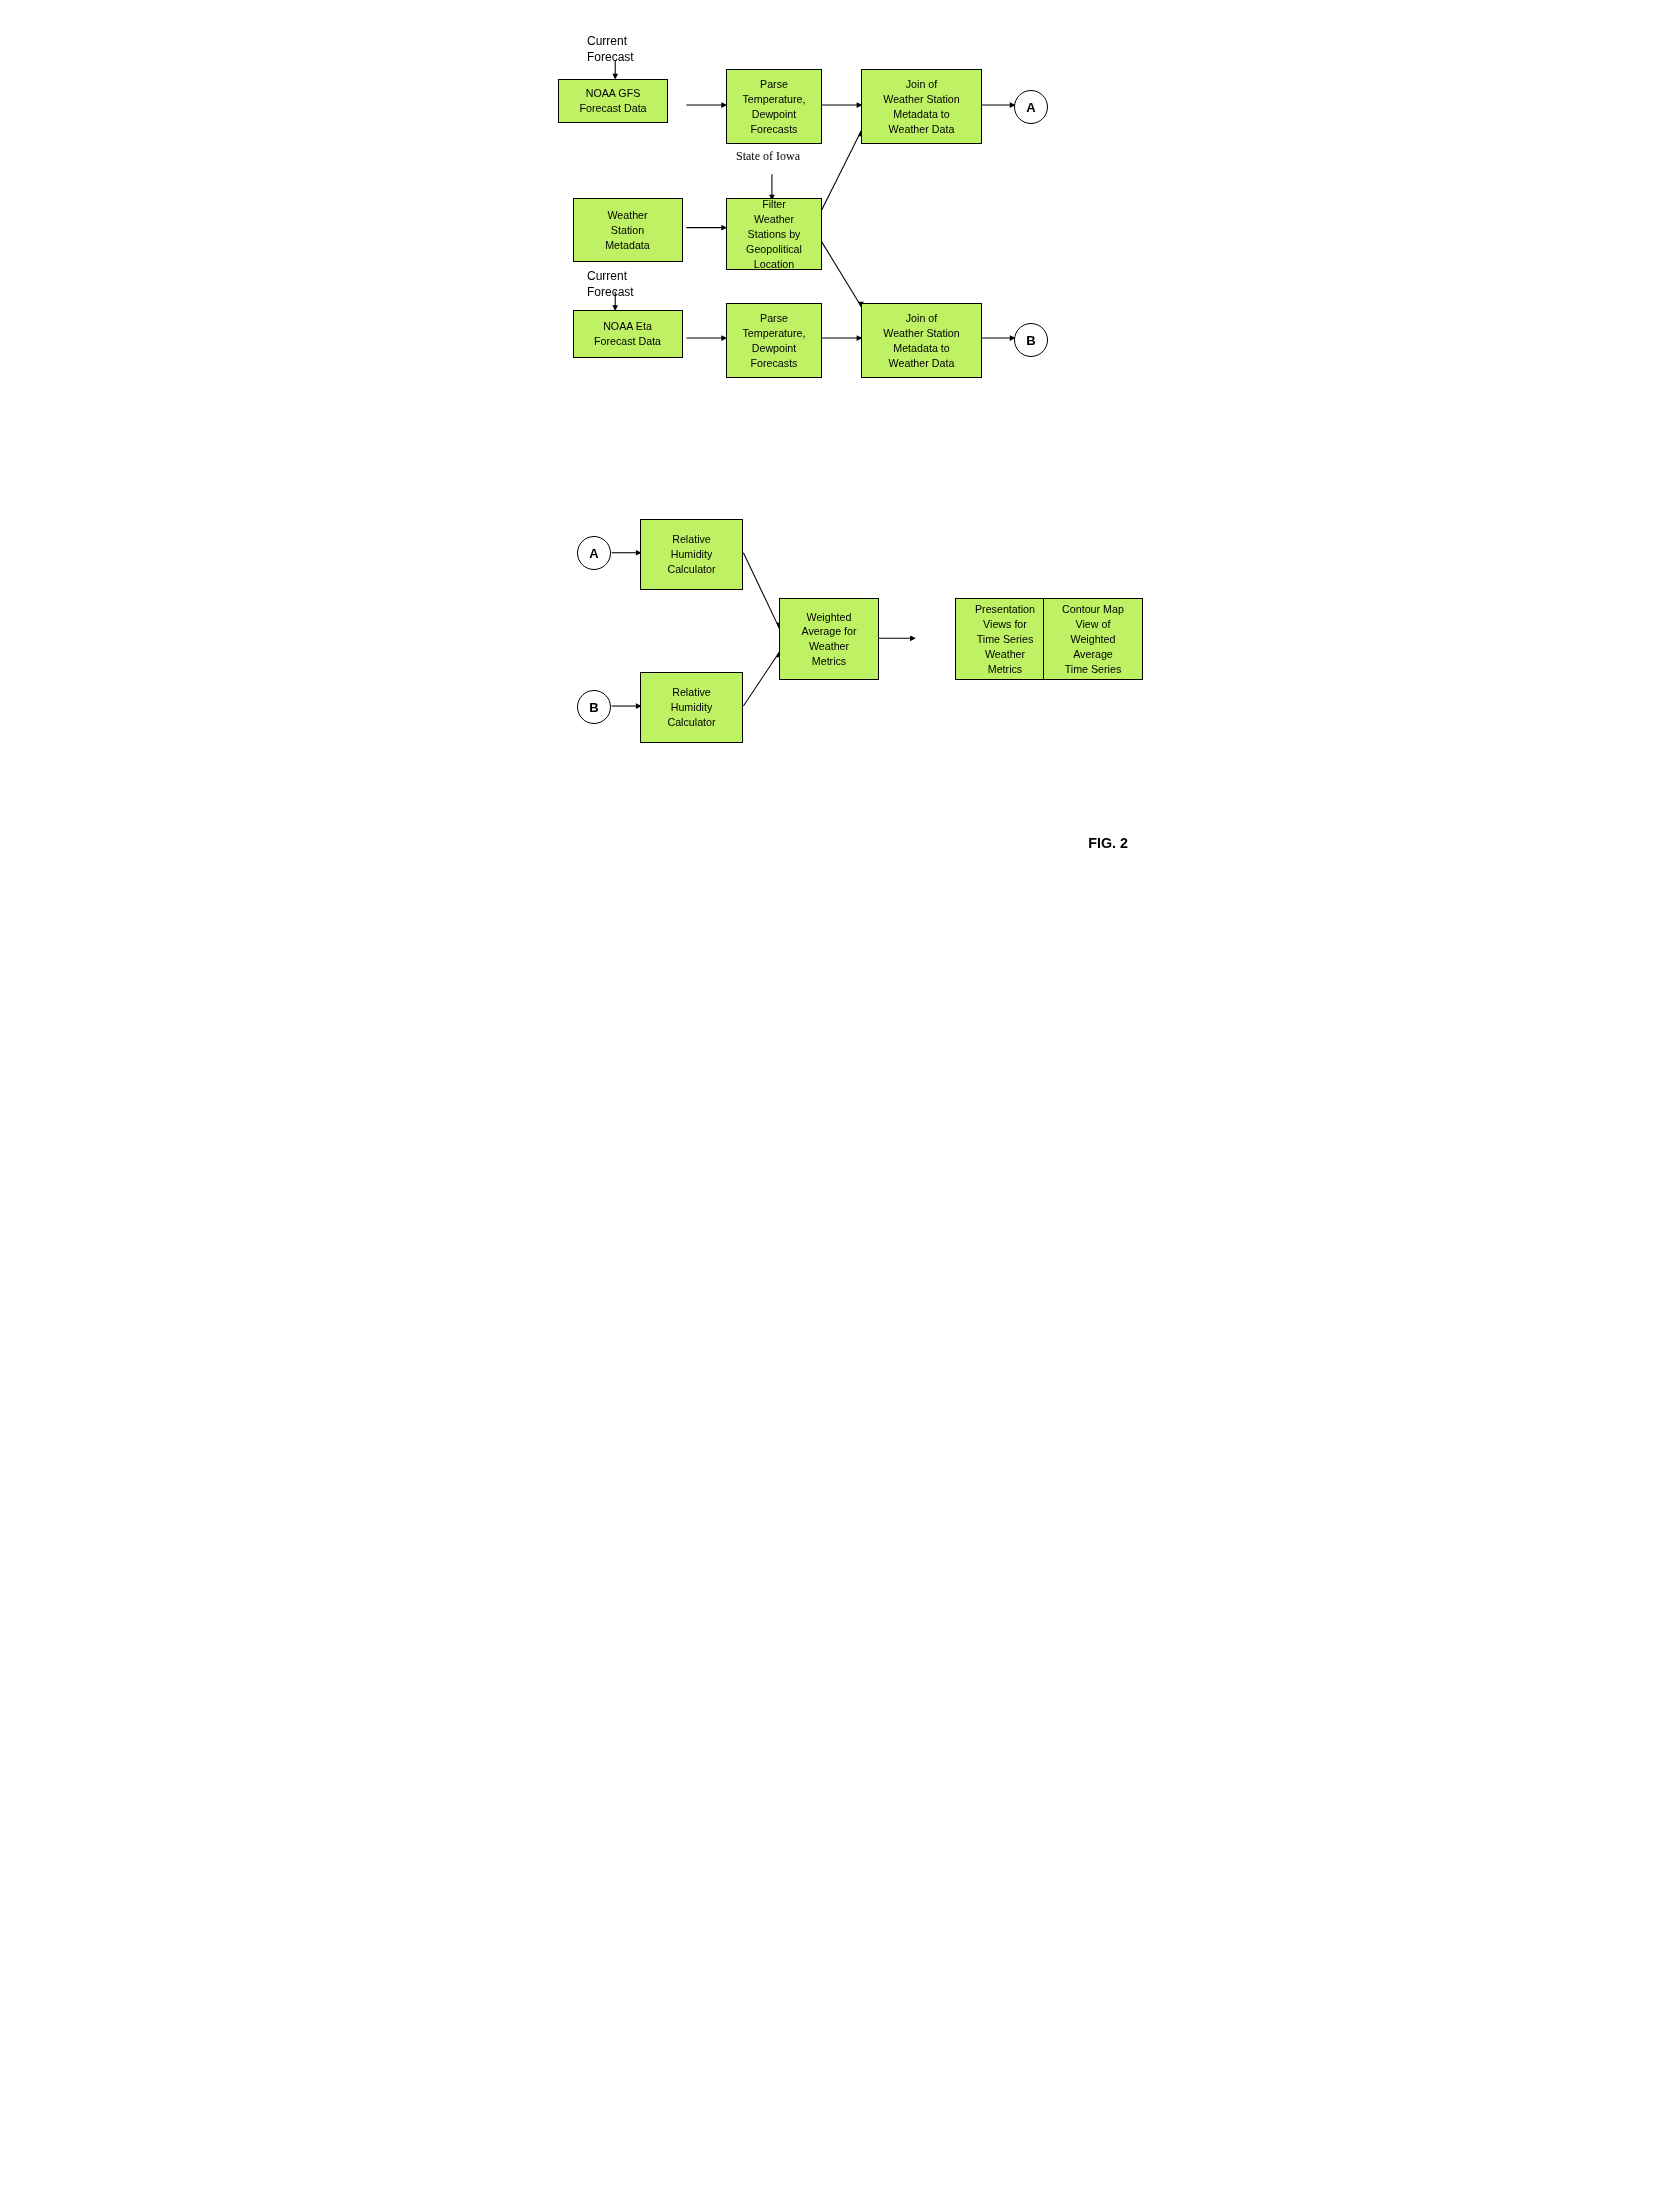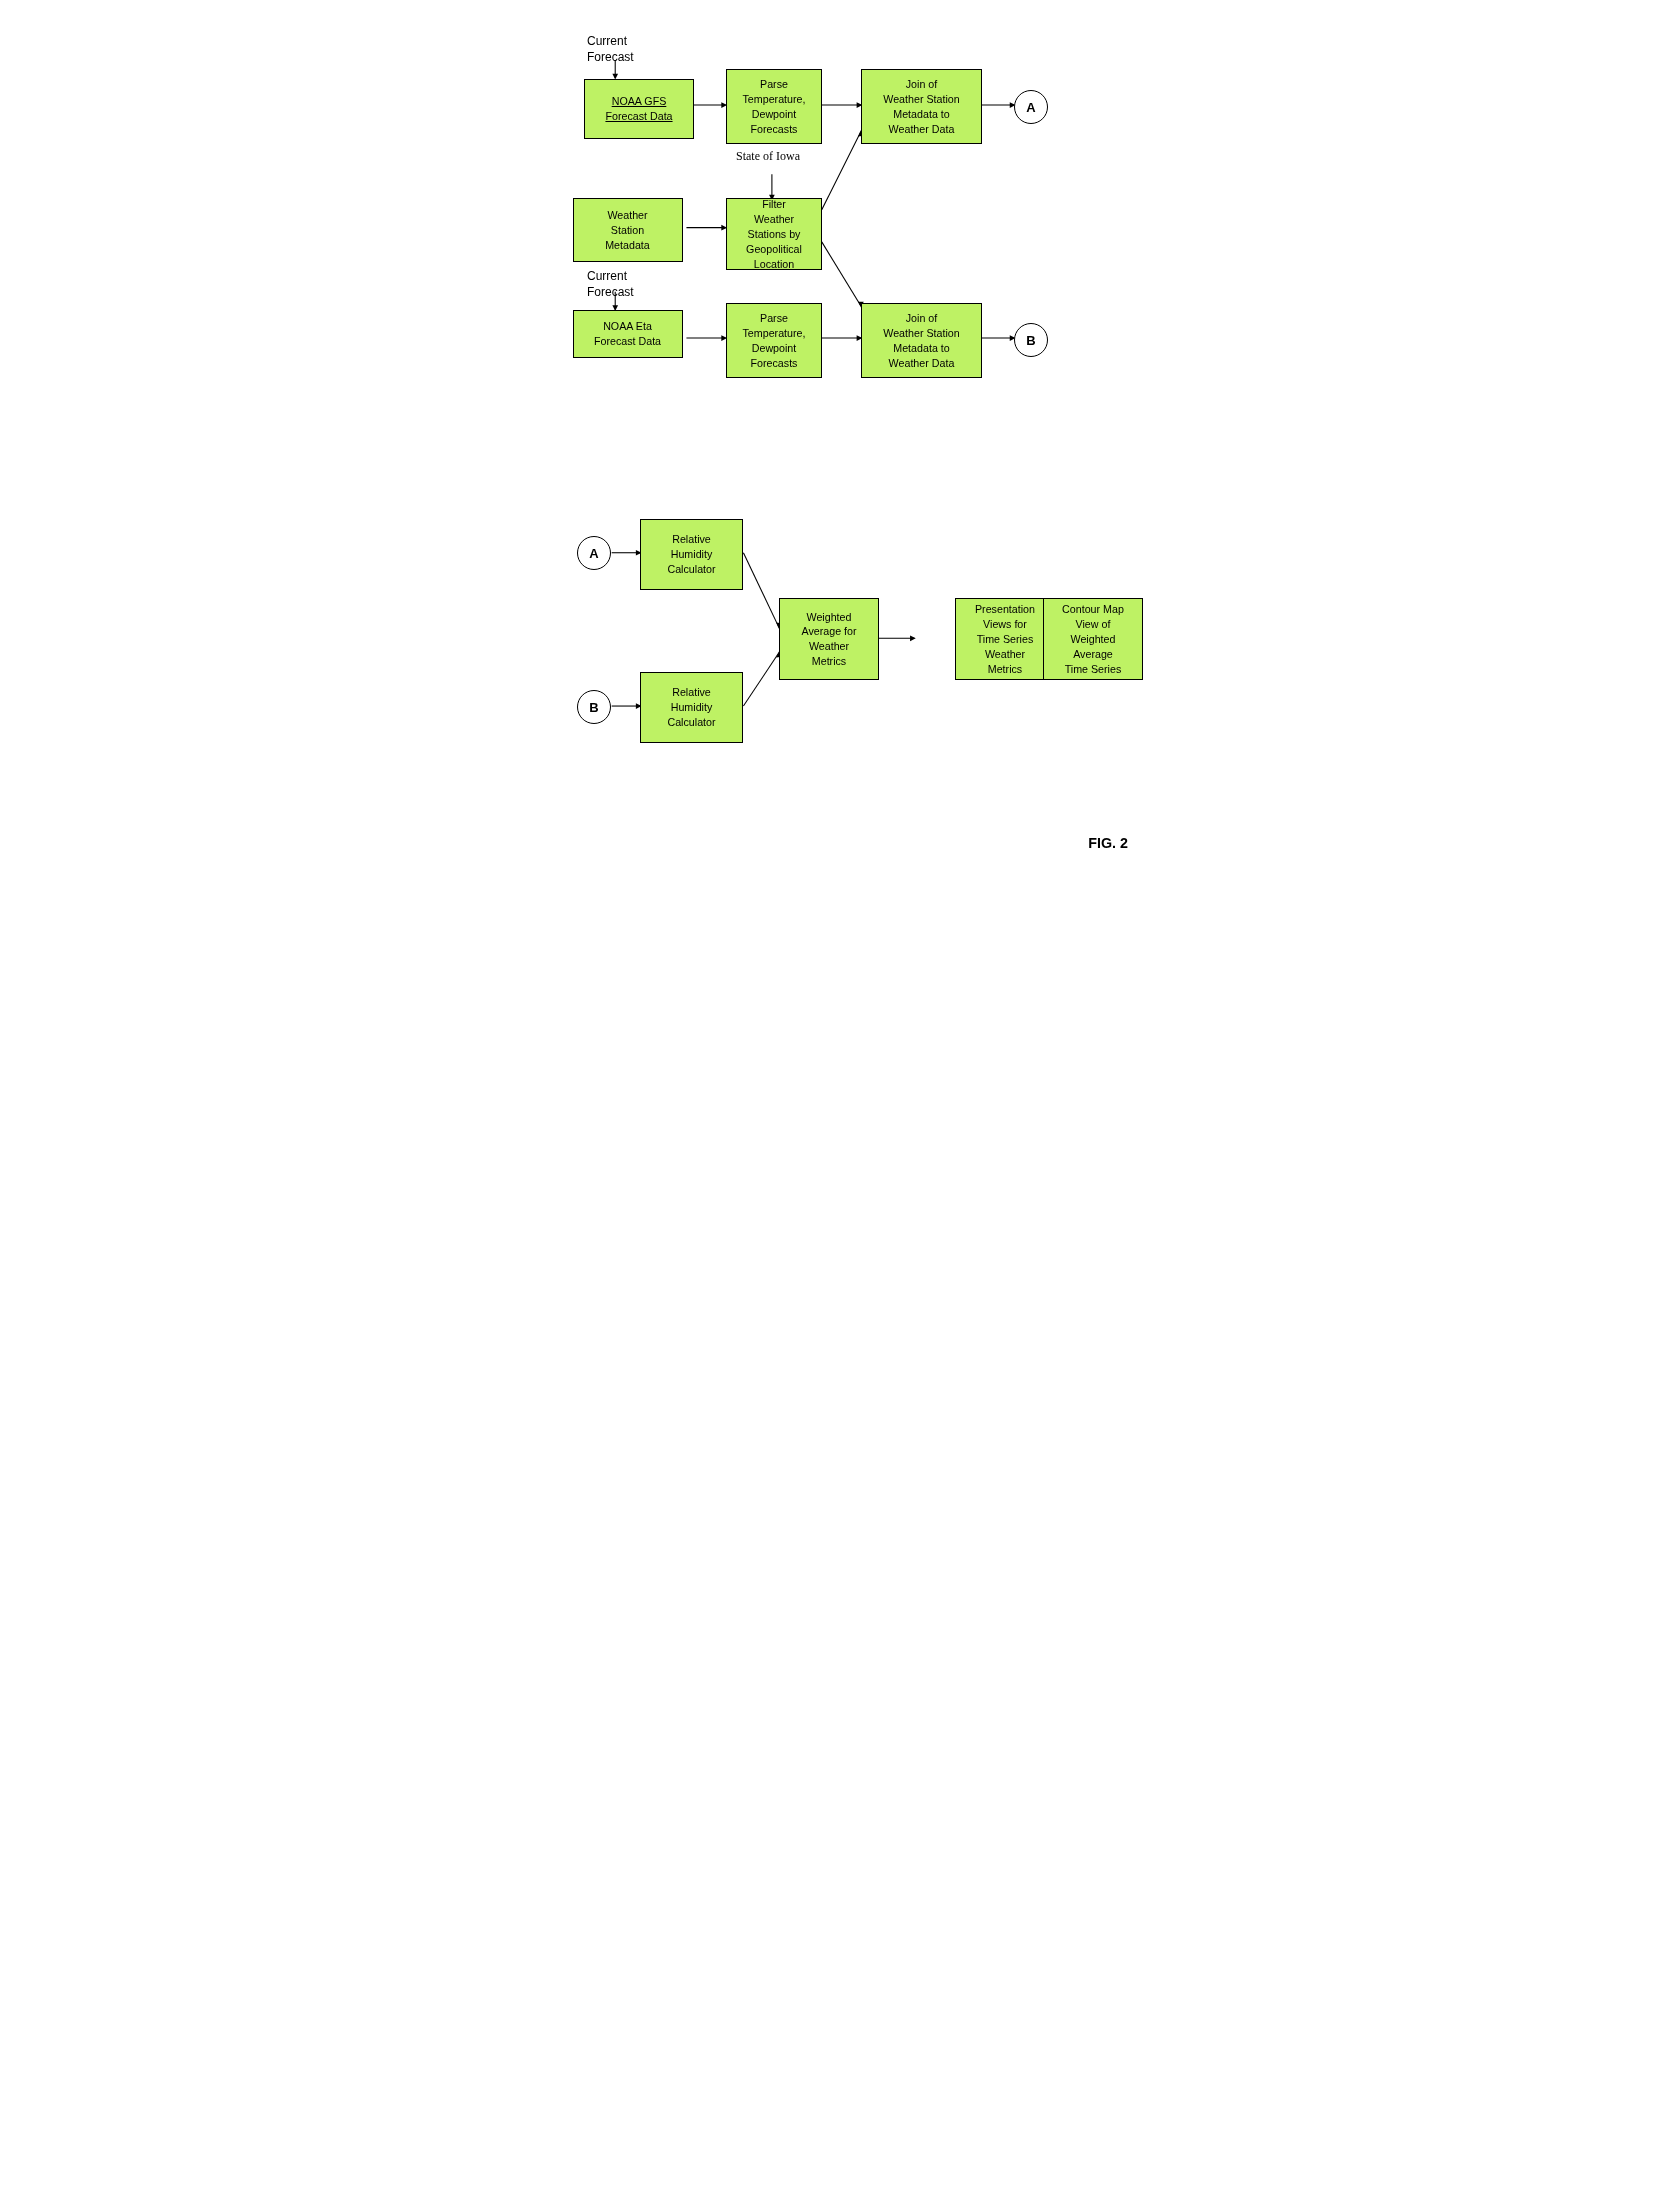--- a/index.html
+++ b/index.html
@@ -132,21 +132,21 @@
       <polygon points="662,118 654,114 654,122" fill="#000"></polygon>
 
       <line x1="615" y1="445" x2="660" y2="445" stroke="#000" stroke-width="1.5"></line>
       <polygon points="662,445 654,441 654,449" fill="#000"></polygon>
     </svg>
 
     <div class="label" style="left:43px; top:13px;">
       <span>Current<br>Forecast</span>
     </div>
 
-    <div class="box" style="left:40px; top:58px; width:110px; height:60px;text-decoration:underline;">
+    <div class="box" style="left:14px; top:58px; width:110px; height:44px;">
       <span>NOAA GFS<br>Forecast Data</span>
     </div>
 
     <div class="box" style="left:182px; top:48px; width:96px; height:75px;">
       <span>Parse<br>Temperature,<br>Dewpoint<br>Forecasts</span>
     </div>
 
     <div class="box" style="left:317px; top:48px; width:121px; height:75px;">
       <span>Join of<br>Weather Station<br>Metadata to<br>Weather Data</span>
     </div>

